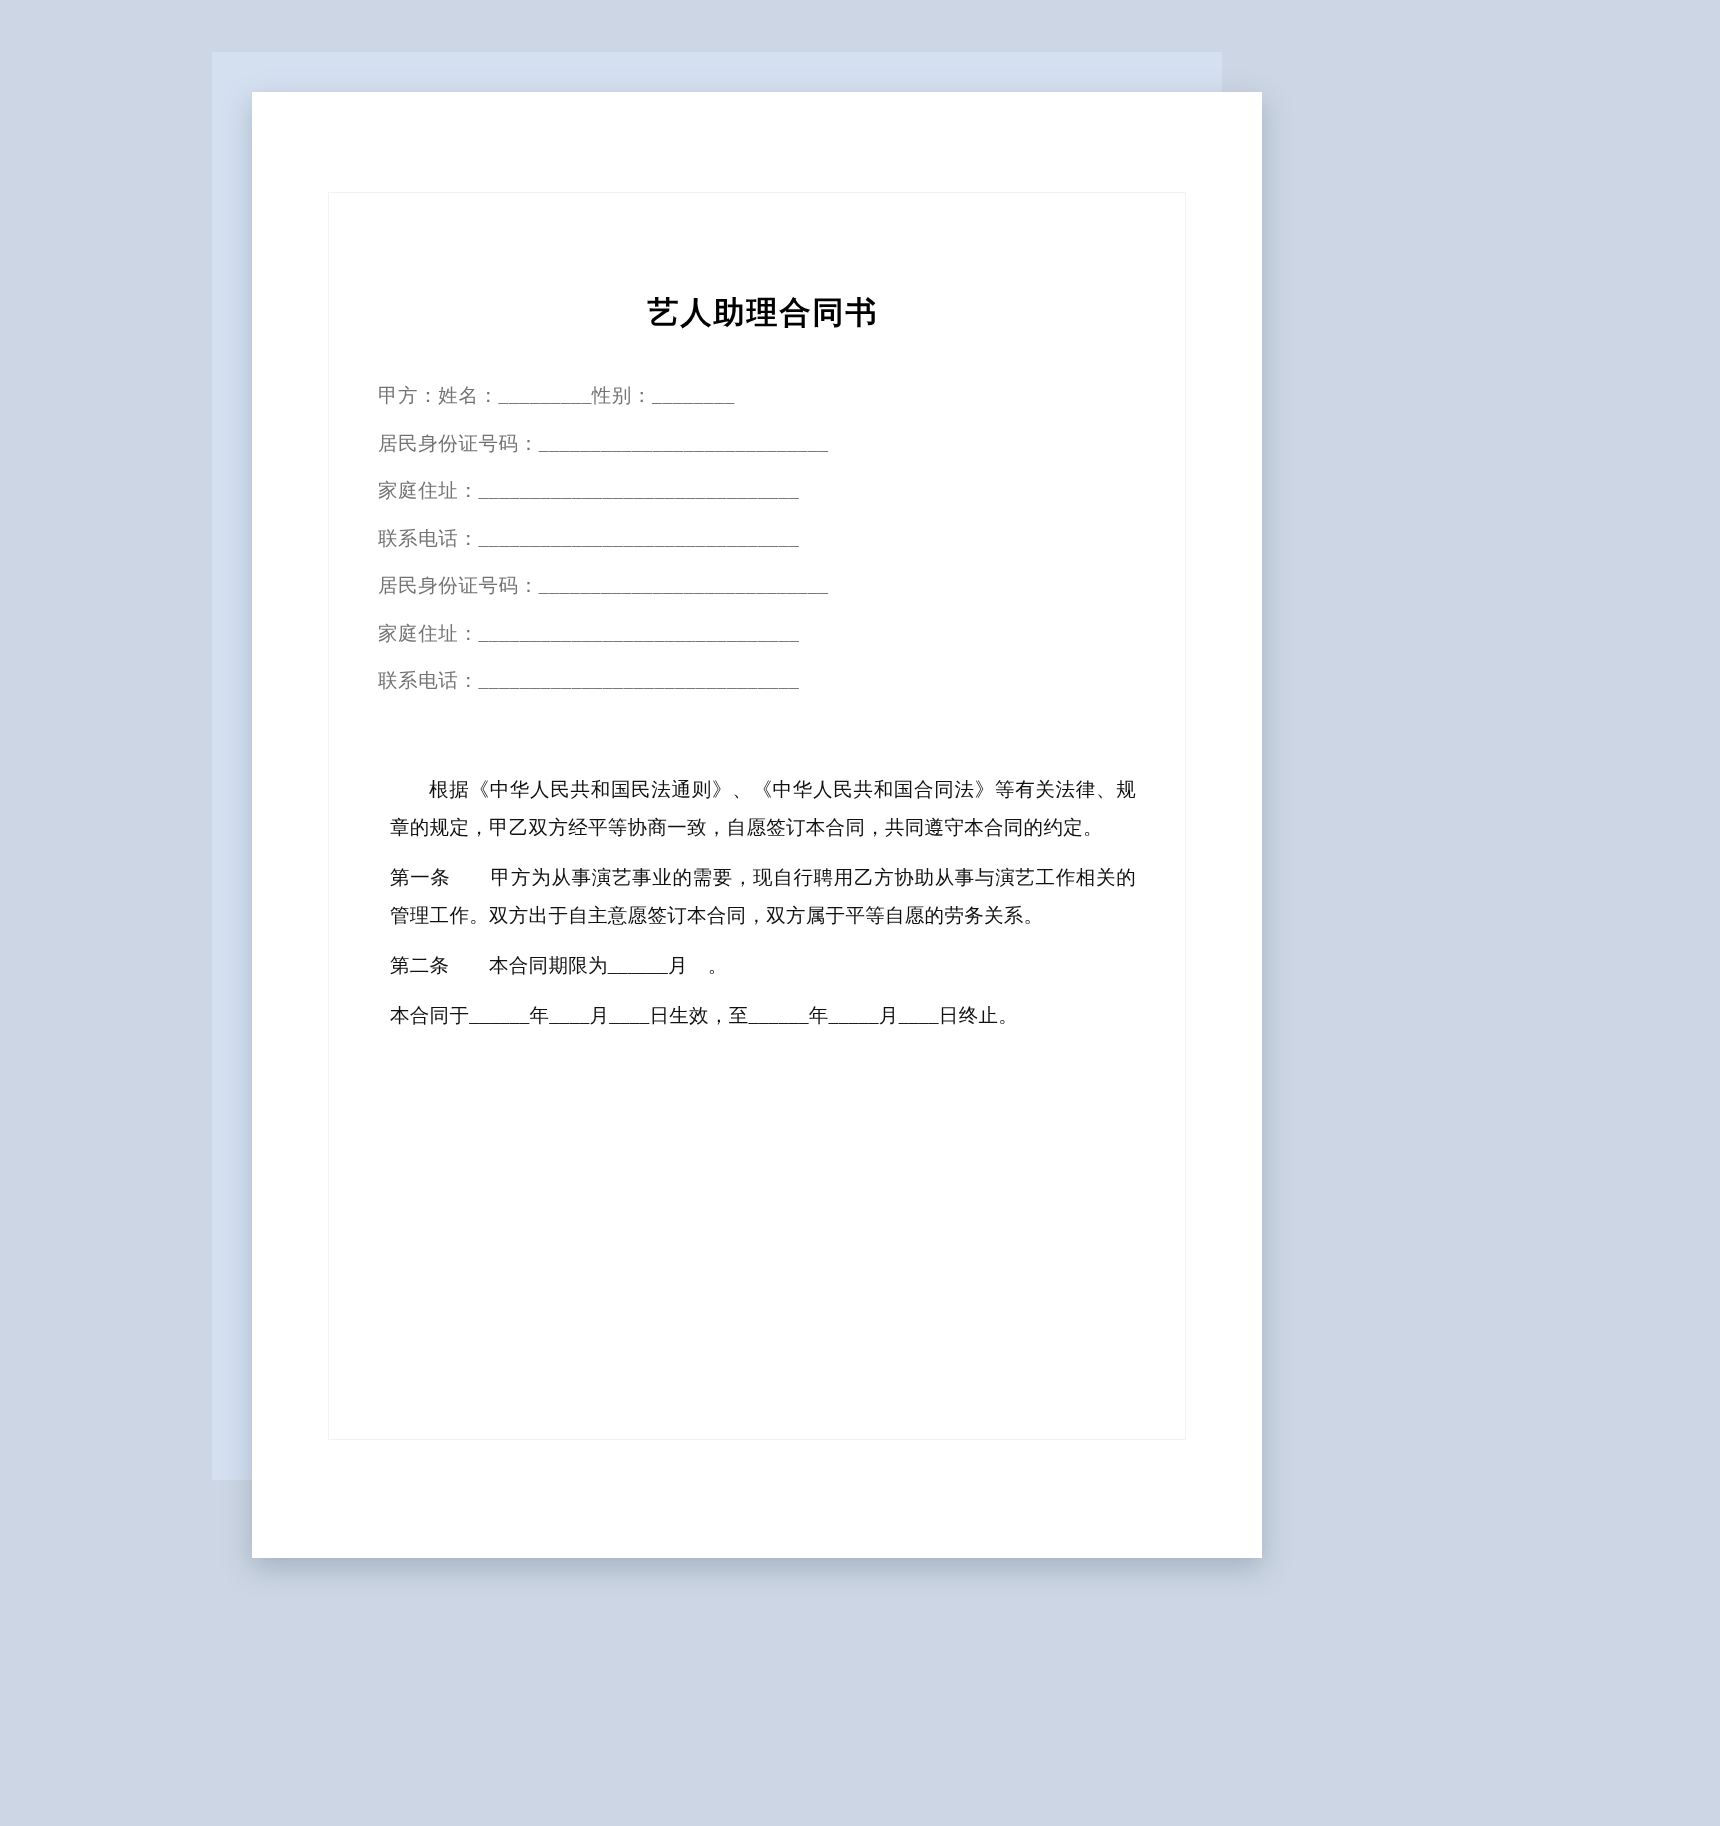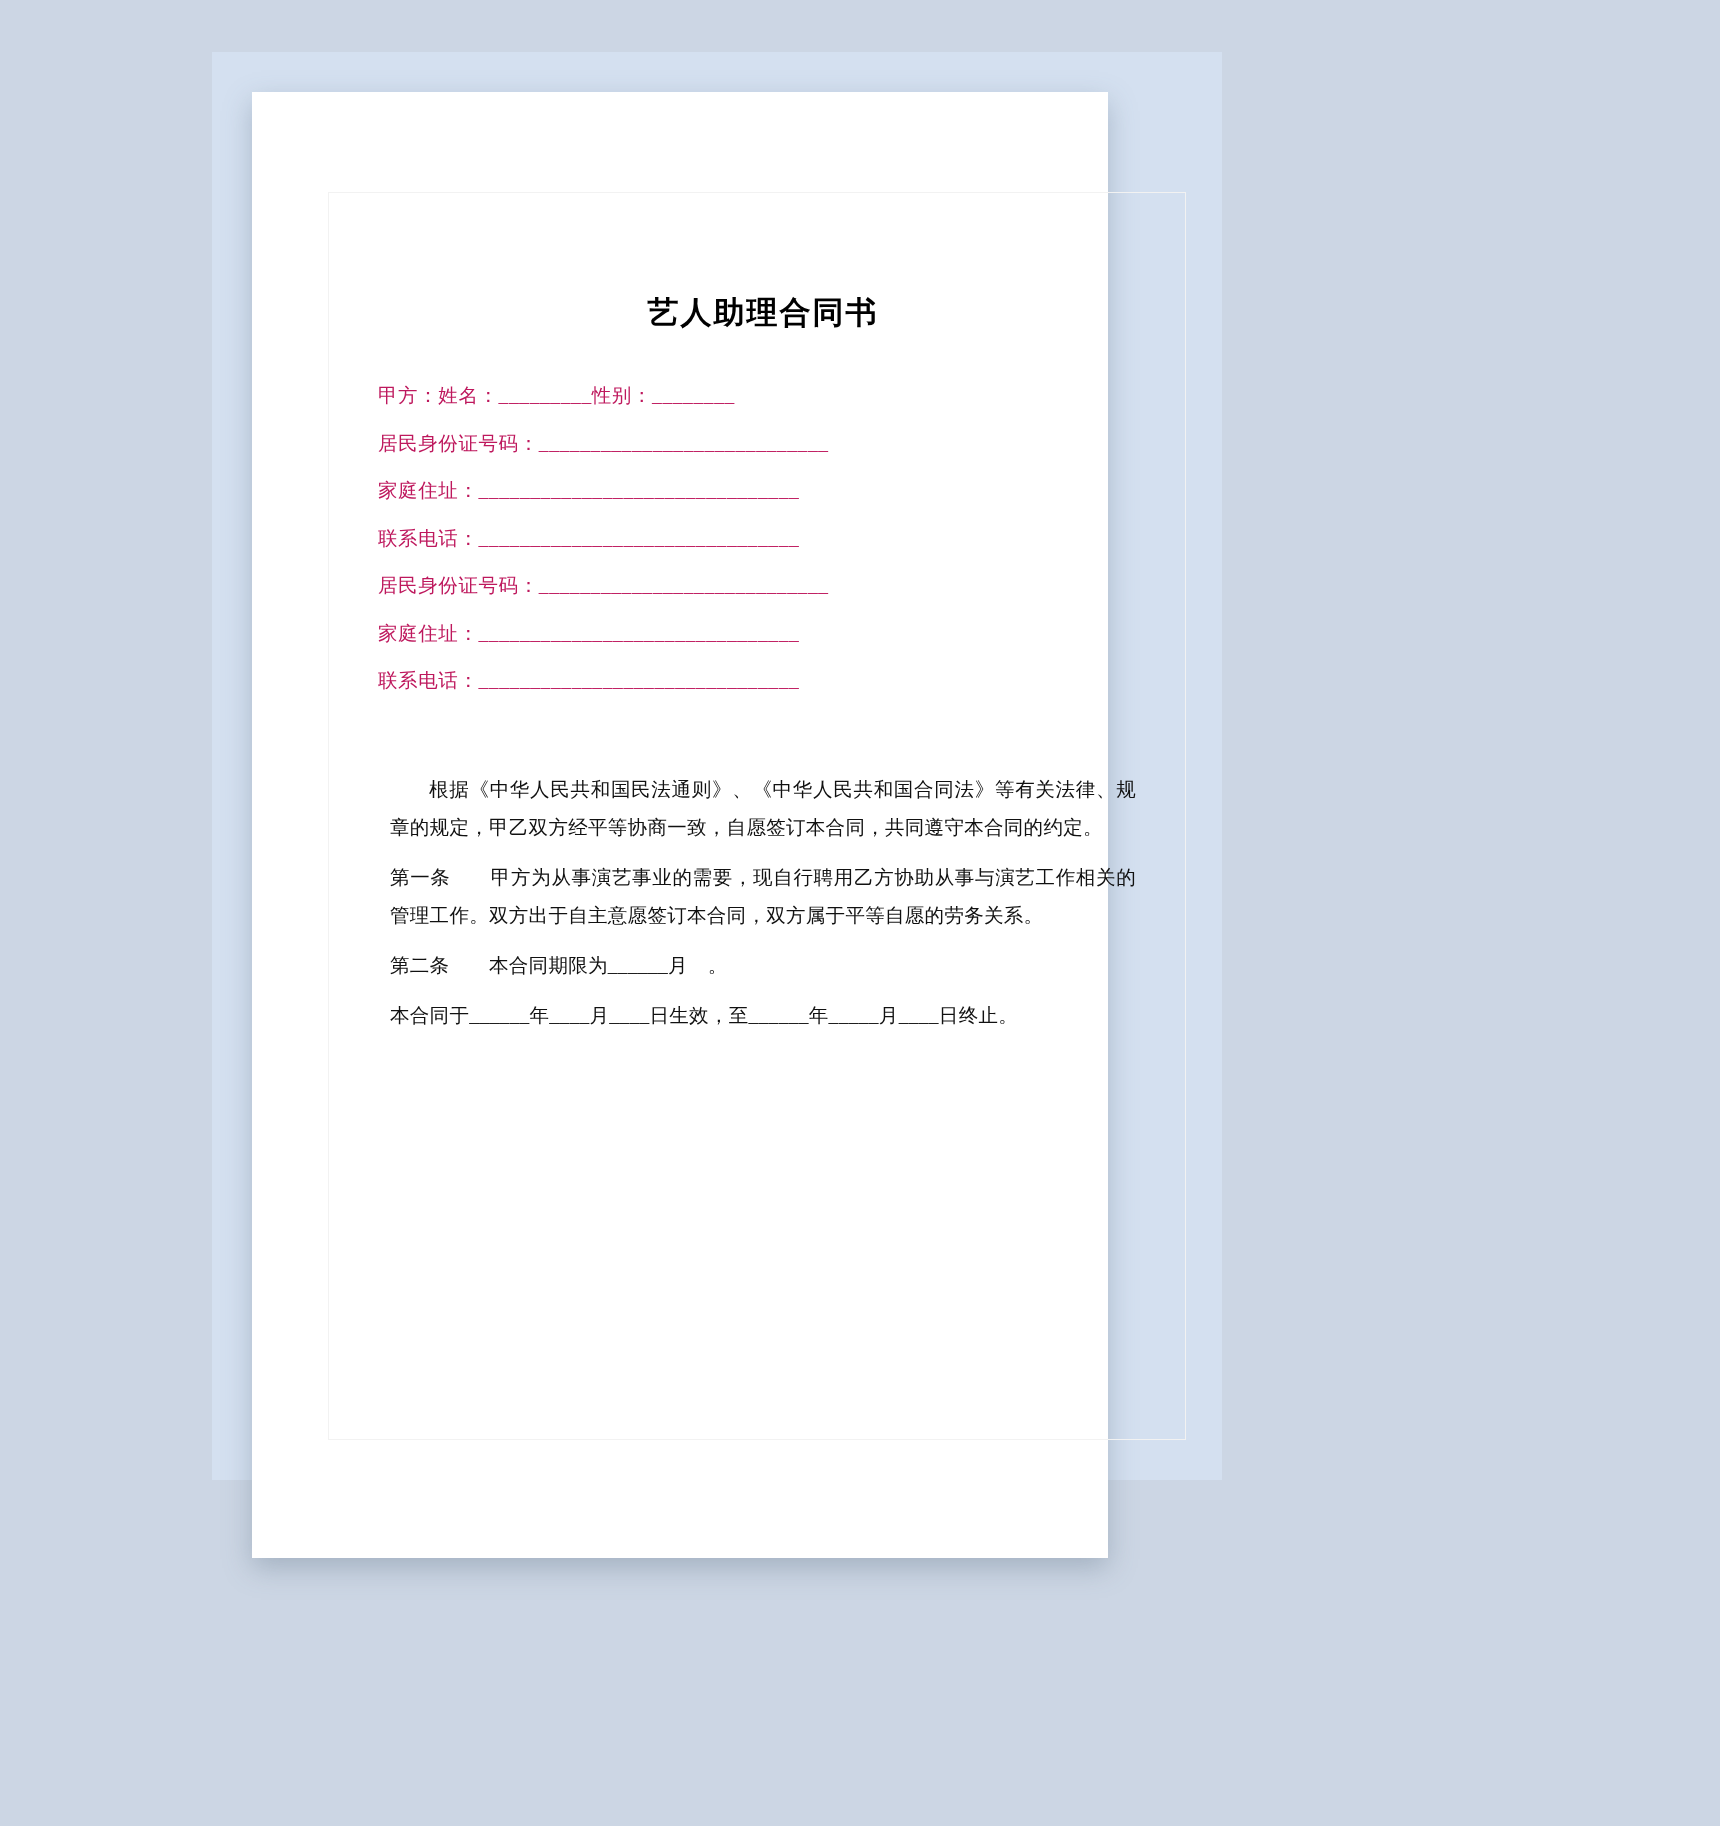--- a/index.html
+++ b/index.html
@@ -23,21 +23,21 @@
     width: 1010px;
     height: 1428px;
     background: #d4e0f0;
   }
 
   
   .page {
     position: absolute;
     left: 252px;
     top: 92px;
-    width: 856px;
+    width: 1010px;
     height: 1466px;
     background: #ffffff;
     box-shadow: 0 10px 26px rgba(90, 108, 130, 0.35);
   }
 
   
   .content-frame {
     position: absolute;
     left: 76px;
     top: 100px;
@@ -59,21 +59,21 @@
     font-family: "DejaVu Sans", "Liberation Sans", sans-serif;
     font-weight: bold;
     font-size: 31px;
     letter-spacing: 2px;
     color: #000;
     margin: 0 0 52px 0;
   }
 
   .field-line {
     font-size: 19.5px;
-    color: #be185d;
+    color: #737373;
     line-height: 1.0;
     margin: 0 0 28px 0;
     white-space: pre;
     letter-spacing: 0.6px;
   }
 
   .gap { height: 40px; }
 
   .para {
     font-size: 19.5px;

